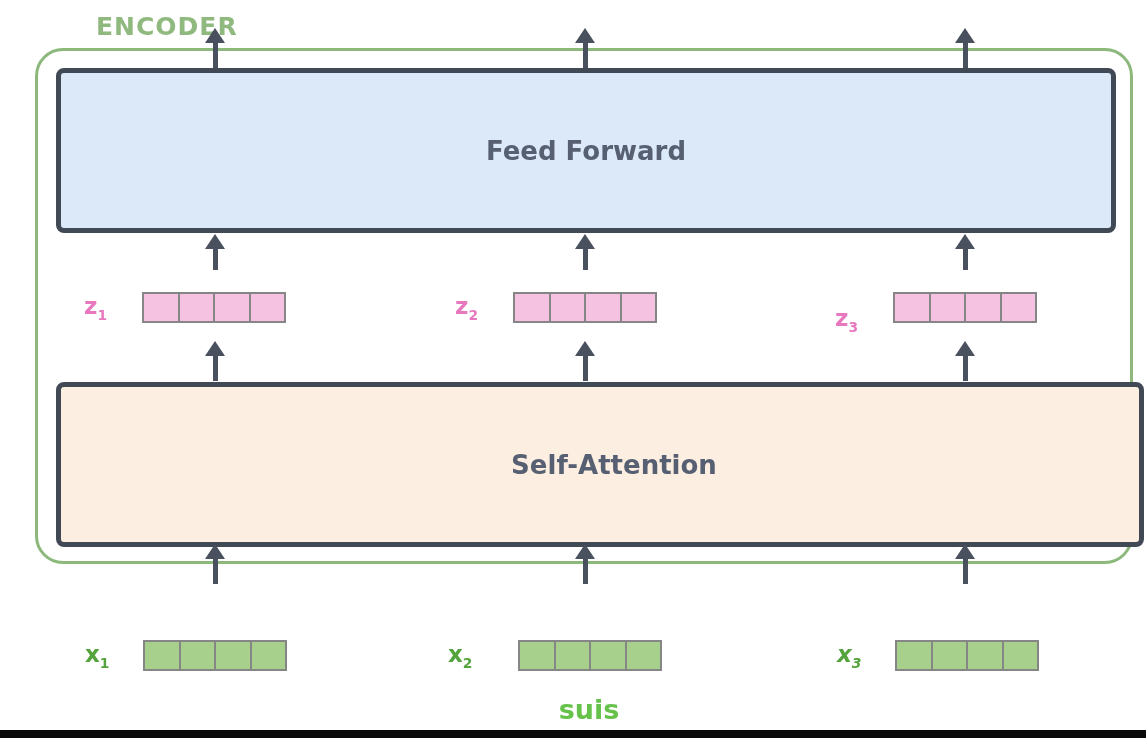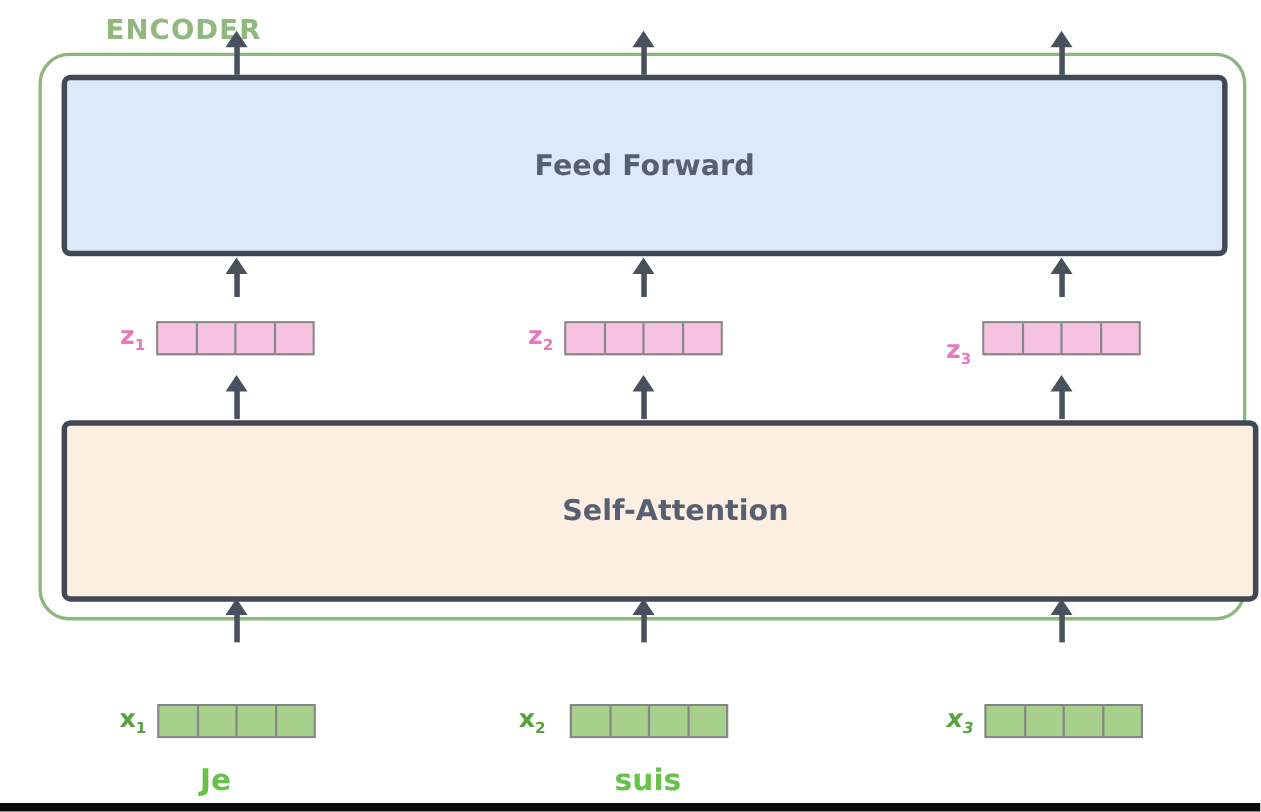--- a/index.html
+++ b/index.html
@@ -58,21 +58,21 @@
     display:flex;
   }
   .vector .cell{flex:1;border-left:2px solid var(--cell-border);}
   .vector .cell:first-child{border-left:none;}
   .z-vec{background:var(--z-vector-fill);top:292px;}
   .z-vec .cell{background:var(--z-vector-fill);}
   .x-vec{background:var(--x-vector-fill);top:640px;}
   .x-vec .cell{background:var(--x-vector-fill);}
 
   .vec-label{
-    position:absolute;width:48px;text-align:right;
+    position:absolute;width:48px;
     font-size:23px;font-weight:bold;line-height:31px;
   }
   .vec-label sub{font-size:0.6em;}
   .z-lab{color:var(--z-label);top:291px;}
   .x-lab{color:var(--x-label);top:639px;}
 
   .word{
     position:absolute;width:220px;top:694px;text-align:center;
     font-size:27px;font-weight:bold;color:var(--word-text);
   }
@@ -186,17 +186,16 @@
     </div>
 
   <div class="vec-label x-lab" style="left:837px;font-style:italic;"><span>x</span><sub>3</sub></div>
   <div class="vector x-vec" style="left:895px;">
       <span class="cell"></span>
       <span class="cell"></span>
       <span class="cell"></span>
       <span class="cell"></span>
     </div>
 
-  <div class="word" style="left:86px;">Je</div>
   <div class="word" style="left:479px;">suis</div>
 
   <div class="bottom-bar"></div>
 </div>
 
 </body></html>

